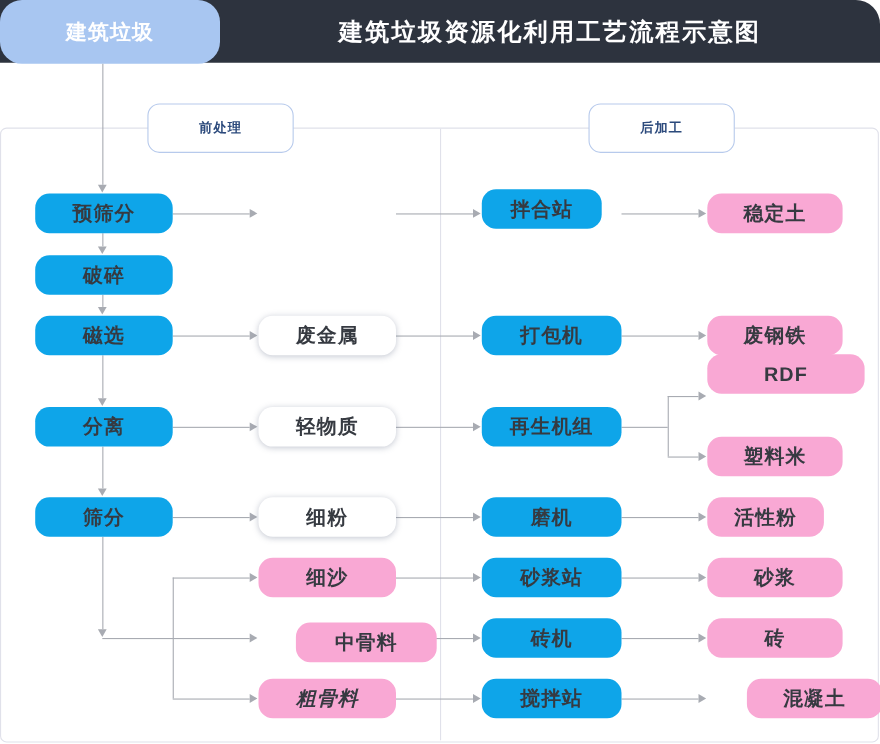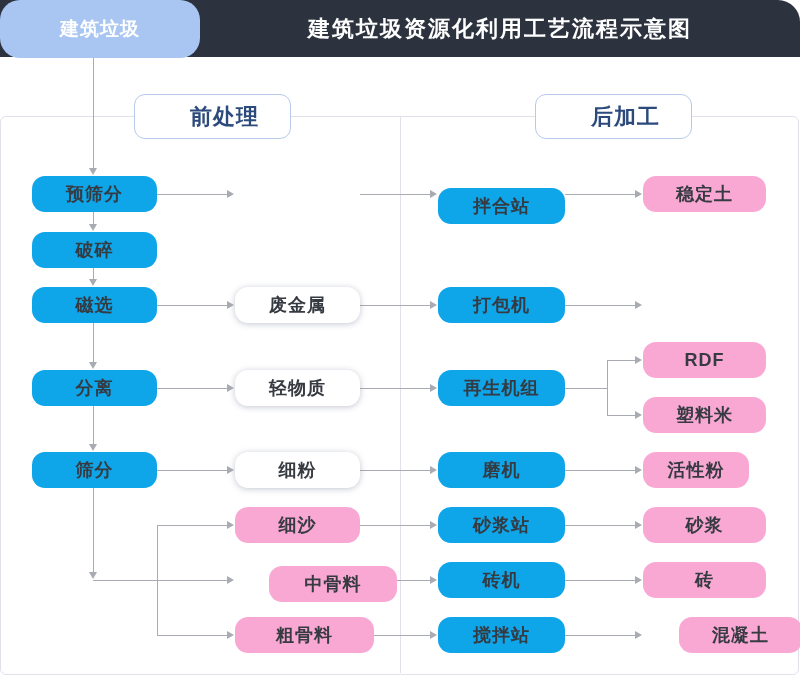--- a/index.html
+++ b/index.html
@@ -13,21 +13,21 @@
   .source-tab{position:absolute;left:0;top:0;width:200px;height:58px;background:#a8c6f1;border-radius:20px;
     display:flex;align-items:center;justify-content:center;color:#ffffff;font-size:19px;font-weight:700;letter-spacing:1px;}
 
   
   .flow-container{position:absolute;left:0px;top:116px;width:797px;height:557px;border:1px solid #e0e1ea;border-radius:6px;background:#ffffff;}
   .divider{position:absolute;left:400px;top:117px;width:1px;height:556px;background:#e0e1ea;}
 
   
   .section-badge{position:absolute;top:94px;width:131px;height:43px;background:#ffffff;border:1px solid #b7caec;
     border-radius:11px;display:flex;align-items:center;justify-content:center;
-    color:#2c4a7c;font-size:22px;font-weight:700;letter-spacing:1px;z-index:3;padding-left:24px;}
+    color:#2c4a7c;font-size:12px;font-weight:700;letter-spacing:1px;z-index:3;}
 
   
   .node{position:absolute;height:36px;border-radius:13px;display:flex;align-items:center;justify-content:center;
     font-size:18px;font-weight:700;color:#363a41;box-sizing:border-box;z-index:2;letter-spacing:1px;}
   .blue{background:#0ea5e9;}
   .yellow{background:#f9a8d4;}
   .white{background:#ffffff;box-shadow:0 1px 6px rgba(120,128,150,0.45);}
 
   
   .hline{position:absolute;height:1px;background:#a8abb2;z-index:1;}
@@ -54,32 +54,33 @@
   <div class="node blue" style="left:32px;top:232px;width:125px;">破碎</div>
   <div class="node blue" style="left:32px;top:287px;width:125px;">磁选</div>
   <div class="node blue" style="left:32px;top:452px;width:125px;">筛分</div>
   <div class="node blue" style="left:32px;top:370px;width:125px;">分离</div>
 
   <div class="node white" style="left:235px;top:287px;width:125px;">废金属</div>
   <div class="node white" style="left:235px;top:370px;width:125px;">轻物质</div>
   <div class="node white" style="left:235px;top:452px;width:125px;">细粉</div>
   <div class="node yellow" style="left:235px;top:507px;width:125px;">细沙</div>
   <div class="node yellow" style="left:235px;top:566px;width:128px;margin-left:34px;">中骨料</div>
-  <div class="node yellow" style="left:235px;top:617px;width:139px;">粗骨料</div>
+  <div class="node yellow" style="left:235px;top:617px;width:125px;font-style:italic;">粗骨料</div>
 
-  <div class="node blue" style="left:438px;top:188px;width:127px;">拌合站</div>
+  <div class="node blue" style="left:438px;top:172px;width:109px;">拌合站</div>
   <div class="node blue" style="left:438px;top:287px;width:127px;">打包机</div>
   <div class="node blue" style="left:438px;top:370px;width:127px;">再生机组</div>
   <div class="node blue" style="left:438px;top:452px;width:127px;">磨机</div>
   <div class="node blue" style="left:438px;top:507px;width:127px;">砂浆站</div>
   <div class="node blue" style="left:438px;top:562px;width:127px;">砖机</div>
   <div class="node blue" style="left:438px;top:617px;width:127px;">搅拌站</div>
 
   <div class="node yellow" style="left:643px;top:176px;width:123px;">稳定土</div>
-  <div class="node yellow" style="left:643px;top:342px;width:123px;">RDF</div>
+  <div class="node yellow" style="left:643px;top:287px;width:123px;">废钢铁</div>
+  <div class="node yellow" style="left:643px;top:322px;width:143px;">RDF</div>
   <div class="node yellow" style="left:643px;top:397px;width:123px;">塑料米</div>
   <div class="node yellow" style="left:643px;top:452px;width:106px;">活性粉</div>
   <div class="node yellow" style="left:643px;top:507px;width:123px;">砂浆</div>
   <div class="node yellow" style="left:643px;top:562px;width:123px;">砖</div>
   <div class="node yellow" style="left:679px;top:617px;width:123px;">混凝土</div>
 
   <div class="vline" style="left:93px;top:58px;height:110px;"></div>
   <div class="ah-d" style="left:89px;top:168px;"></div>
   <div class="vline" style="left:93px;top:212px;height:12px;"></div>
   <div class="ah-d" style="left:89px;top:224px;"></div>

